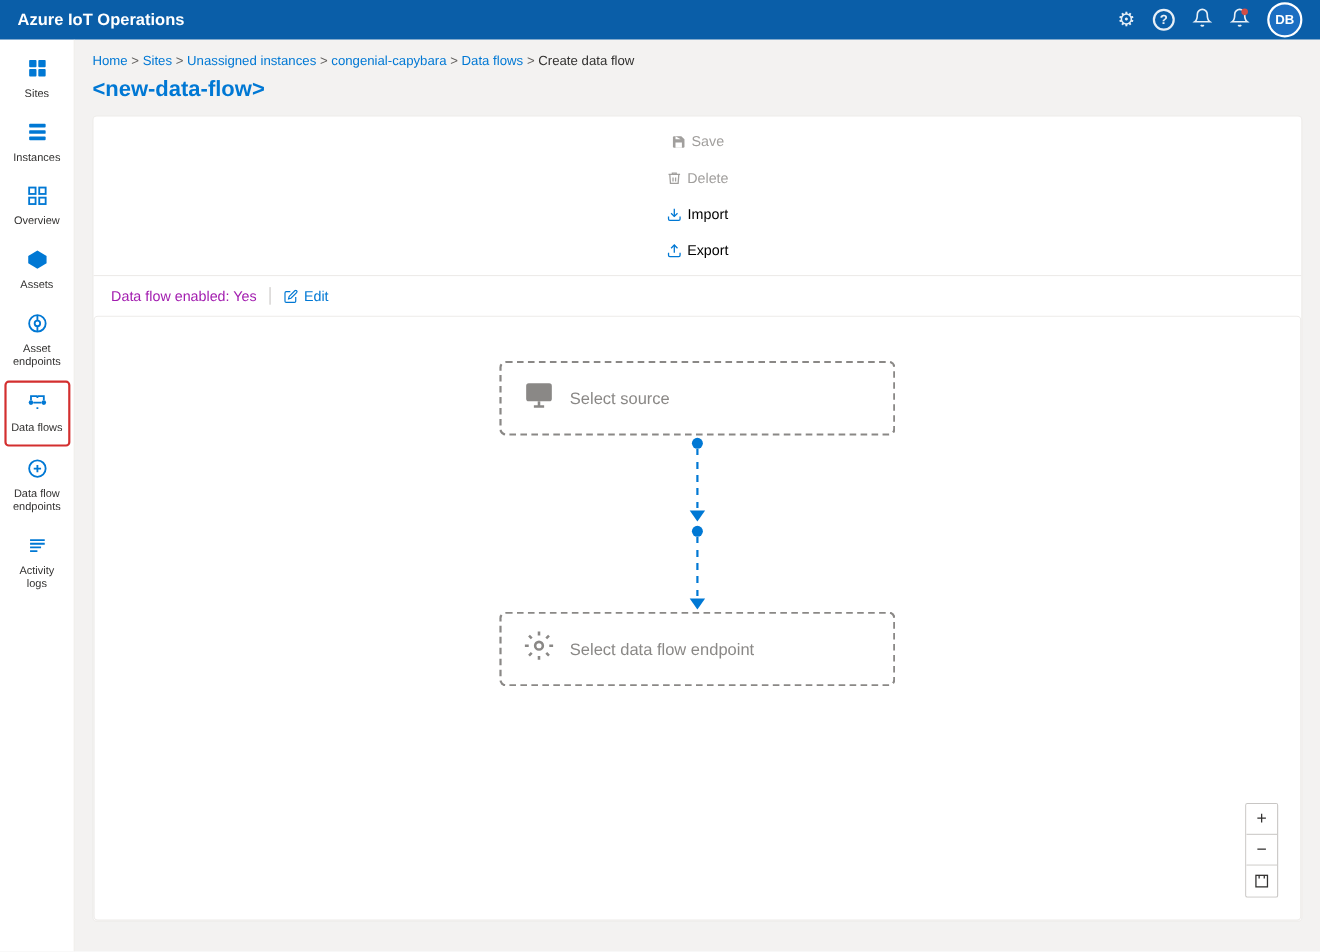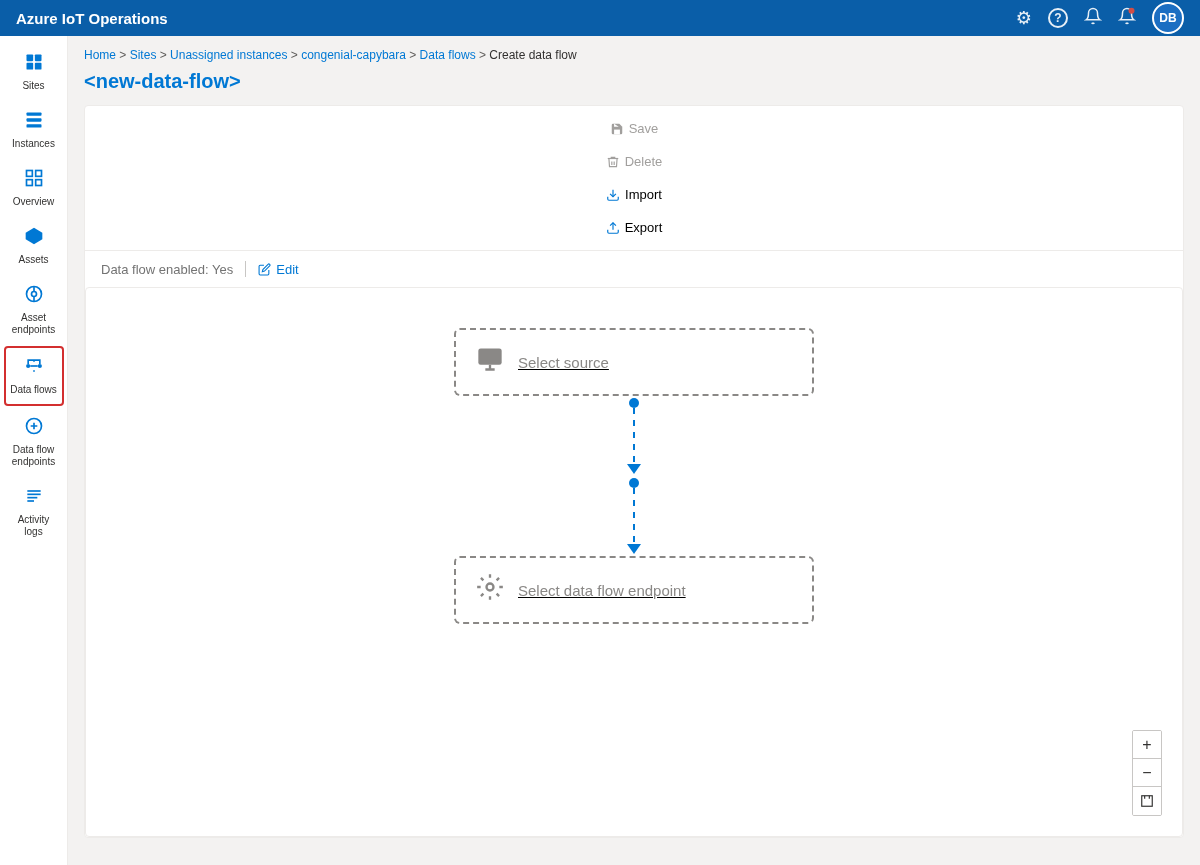--- a/index.html
+++ b/index.html
@@ -149,21 +149,21 @@
     .toolbar-btn.blue { color: #000000; text-align: right; }
 
     
     .enabled-bar {
       display: flex;
       align-items: center;
       padding: 10px 16px;
       gap: 12px;
       font-size: 13px;
     }
-    .enabled-bar-text { color: #737373; }
+    .enabled-bar-text { color: #a21caf; }
     .enabled-bar-divider {
       width: 1px;
       height: 16px;
       background: #c8c6c4;
     }
     .edit-btn {
       display: flex;
       align-items: center;
       gap: 5px;
       color: #0078d4;
@@ -177,21 +177,20 @@
     .flow-canvas {
       background: white;
       border: 1px solid #edebe9;
       border-radius: 4px;
       padding: 20px;
       min-height: 550px;
       position: relative;
       display: flex;
       flex-direction: column;
       align-items: flex-start;
-      text-decoration: underline;
     }
 
     .flow-container {
       display: flex;
       flex-direction: column;
       align-items: center;
       padding-top: 20px;
       width: 100%;
     }
 

